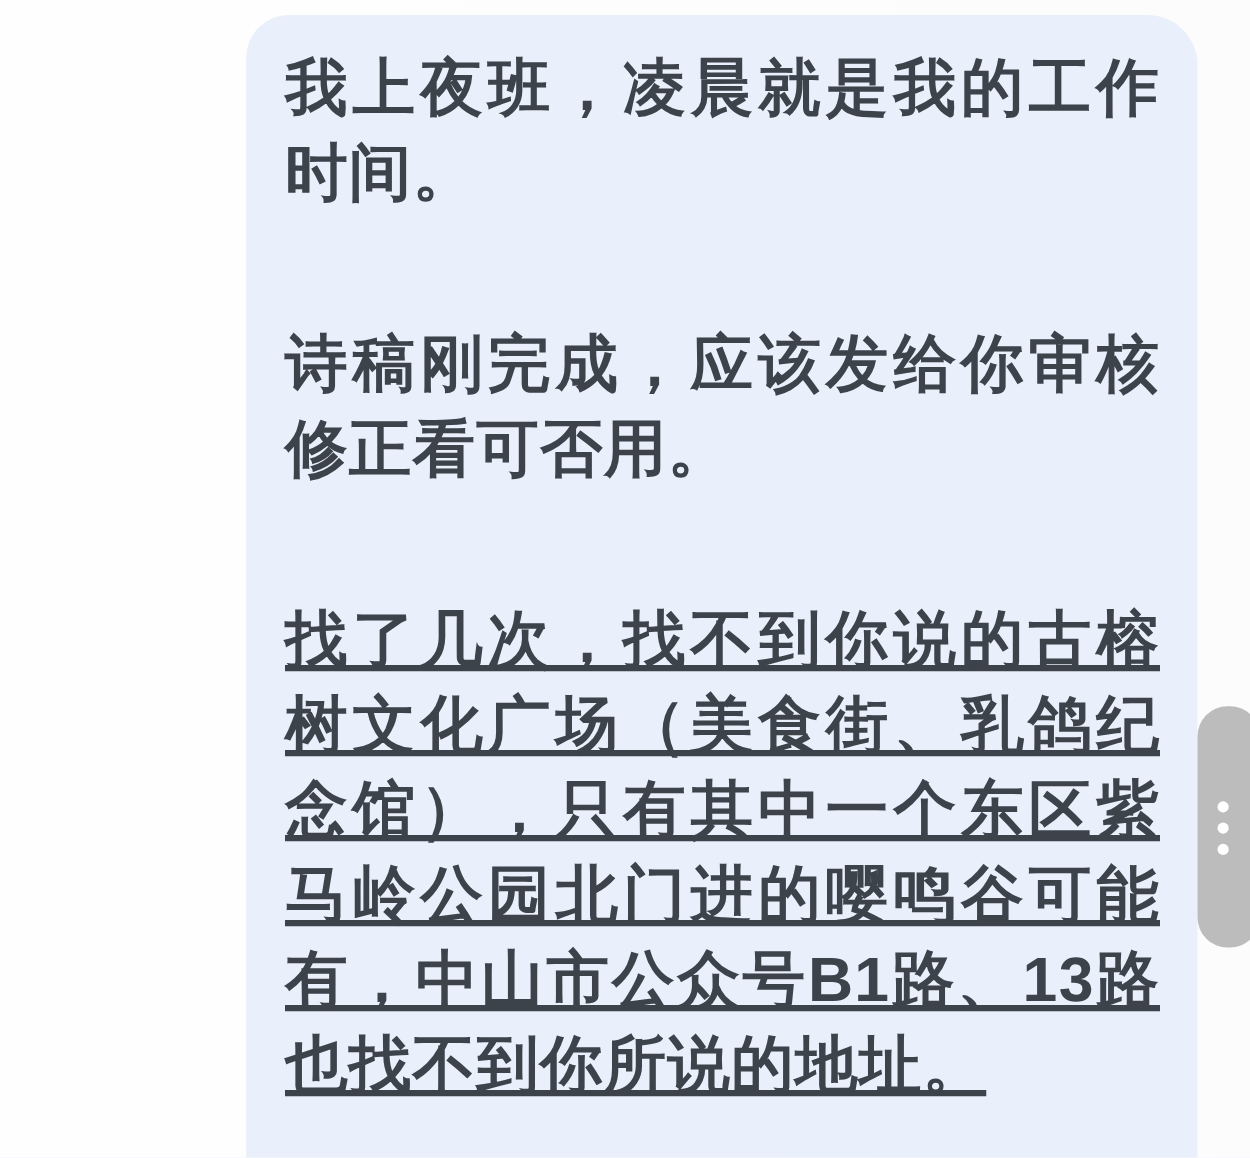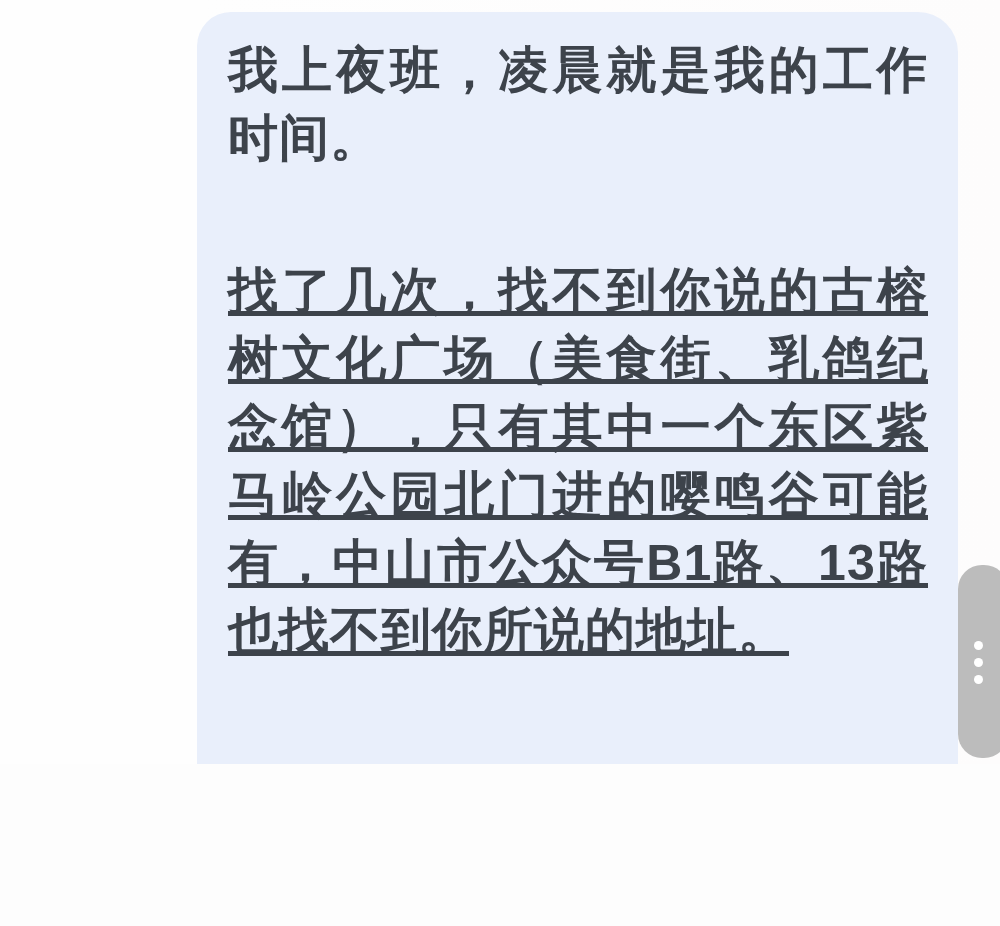--- a/index.html
+++ b/index.html
@@ -9,21 +9,21 @@
   body {
     width: 1000px;
     height: 926px;
     background: #fdfdfd;
     font-family: "Liberation Sans", sans-serif;
     overflow: hidden;
   }
   .screen {
     position: relative;
     width: 1000px;
-    height: 764px;
+    height: 926px;
     overflow: hidden;
     background: linear-gradient(90deg, #fefefe 0%, #fefefe 20%, #fdfcfc 100%);
   }
   .bubble {
     position: absolute;
     left: 197px;
     top: 12px;
     width: 761px;
     height: 940px; 
     background: #e9effb;
@@ -70,20 +70,21 @@
     background: #ffffff;
   }
 </style>
 </head>
 <body>
 
 <div class="screen">
 
   <div class="bubble">
     <p>我上夜班，凌晨就是我的工作时间。</p>
+    <p>诗稿刚完成，应该发给你审核修正看可否用。</p>
     <p>找了几次，找不到你说的古榕树文化广场（美食街、乳鸽纪念馆），只有其中一个东区紫马岭公园北门进的嘤鸣谷可能有，中山市公众号B1路、13路也找不到你所说的地址。</p>
   </div>
 
   <div class="side-handle">
     <div class="dots">
       <span class="dot"></span>
       <span class="dot"></span>
       <span class="dot"></span>
     </div>
   </div>

